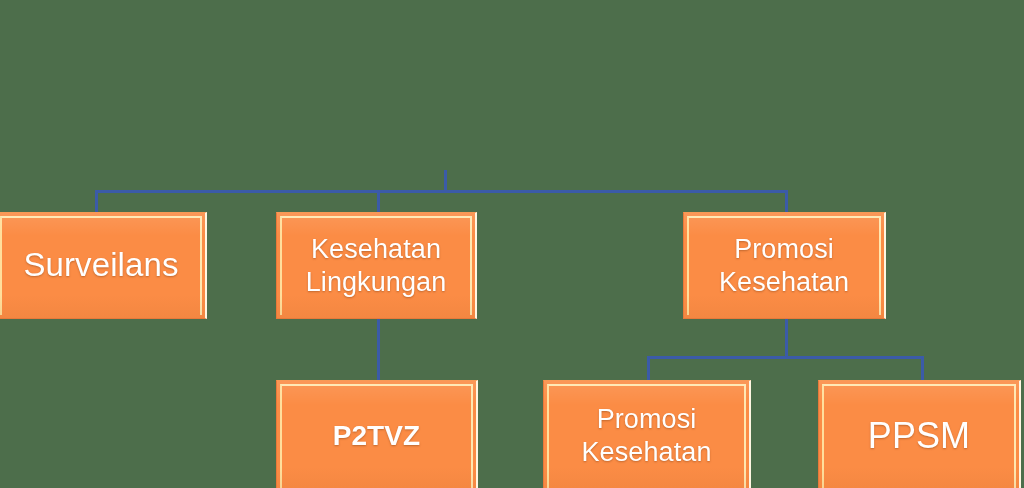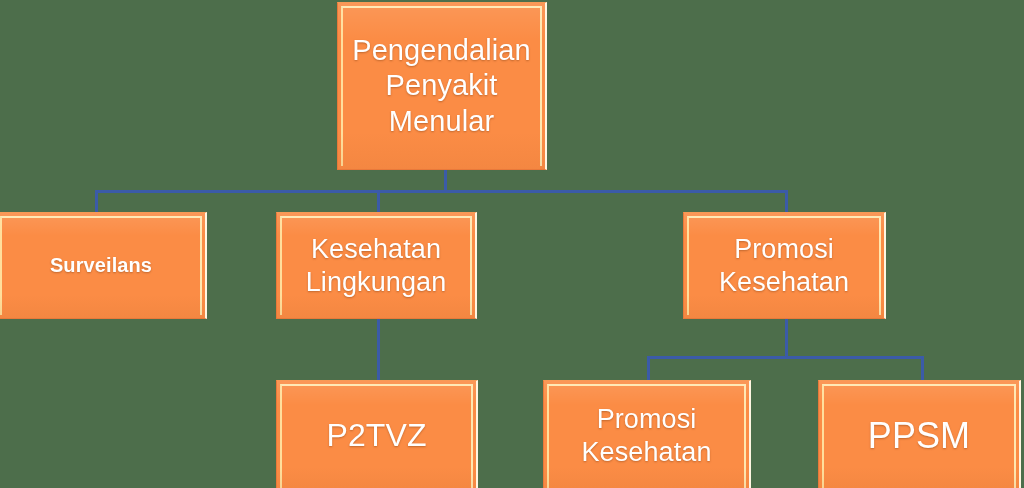--- a/index.html
+++ b/index.html
@@ -74,30 +74,30 @@
     text-shadow: 0 1px 2px rgba(120, 60, 20, 0.45);
     padding: 0 6px;
     white-space: pre-line;
   }
 
   
   #node-root        { left: 337px; top: 2px;   width: 210px; height: 168px; }
   #node-root .node-label { font-size: 29px; }
 
   #node-surveilans  { left: -4px;  top: 212px; width: 211px; height: 107px; }
-  #node-surveilans .node-label { font-size: 20px; font-weight: bold; }
+  #node-surveilans .node-label { font-size: 33px; }
 
   #node-kesling     { left: 276px; top: 212px; width: 201px; height: 107px; }
   #node-kesling .node-label { font-size: 27px; }
 
   #node-promkes     { left: 683px; top: 212px; width: 203px; height: 107px; }
   #node-promkes .node-label { font-size: 27px; }
 
   #node-p2tvz       { left: 276px; top: 380px; width: 202px; height: 112px; }
-  #node-p2tvz .node-label { font-size: 32px; }
+  #node-p2tvz .node-label { font-size: 28px; font-weight: bold; }
 
   #node-promkes2    { left: 543px; top: 380px; width: 208px; height: 112px; }
   #node-promkes2 .node-label { font-size: 27px; }
 
   #node-ppsm        { left: 818px; top: 380px; width: 203px; height: 112px; }
   #node-ppsm .node-label { font-size: 36px; }
 
   
   #conn-root-down        { left: 444px; top: 170px; height: 23px; }
   #conn-tier1-bar        { left: 95px;  top: 190px; width: 693px; }
@@ -123,25 +123,20 @@
   <div class="connector v" id="conn-kesling-down"></div>
   <div class="connector v" id="conn-promkes-down"></div>
 
   <div class="connector v" id="conn-kesling-to-p2tvz"></div>
 
   <div class="connector v" id="conn-promkes-stem"></div>
   <div class="connector h" id="conn-tier2-bar"></div>
   <div class="connector v" id="conn-promkes2-down"></div>
   <div class="connector v" id="conn-ppsm-down"></div>
 
-  <div class="node" id="node-root">
-    <span class="node-label">Pengendalian
-Penyakit
-Menular</span>
-  </div>
 
   <div class="node" id="node-surveilans">
     <span class="node-label">Surveilans</span>
   </div>
 
   <div class="node" id="node-kesling">
     <span class="node-label">Kesehatan
 Lingkungan</span>
   </div>
 

